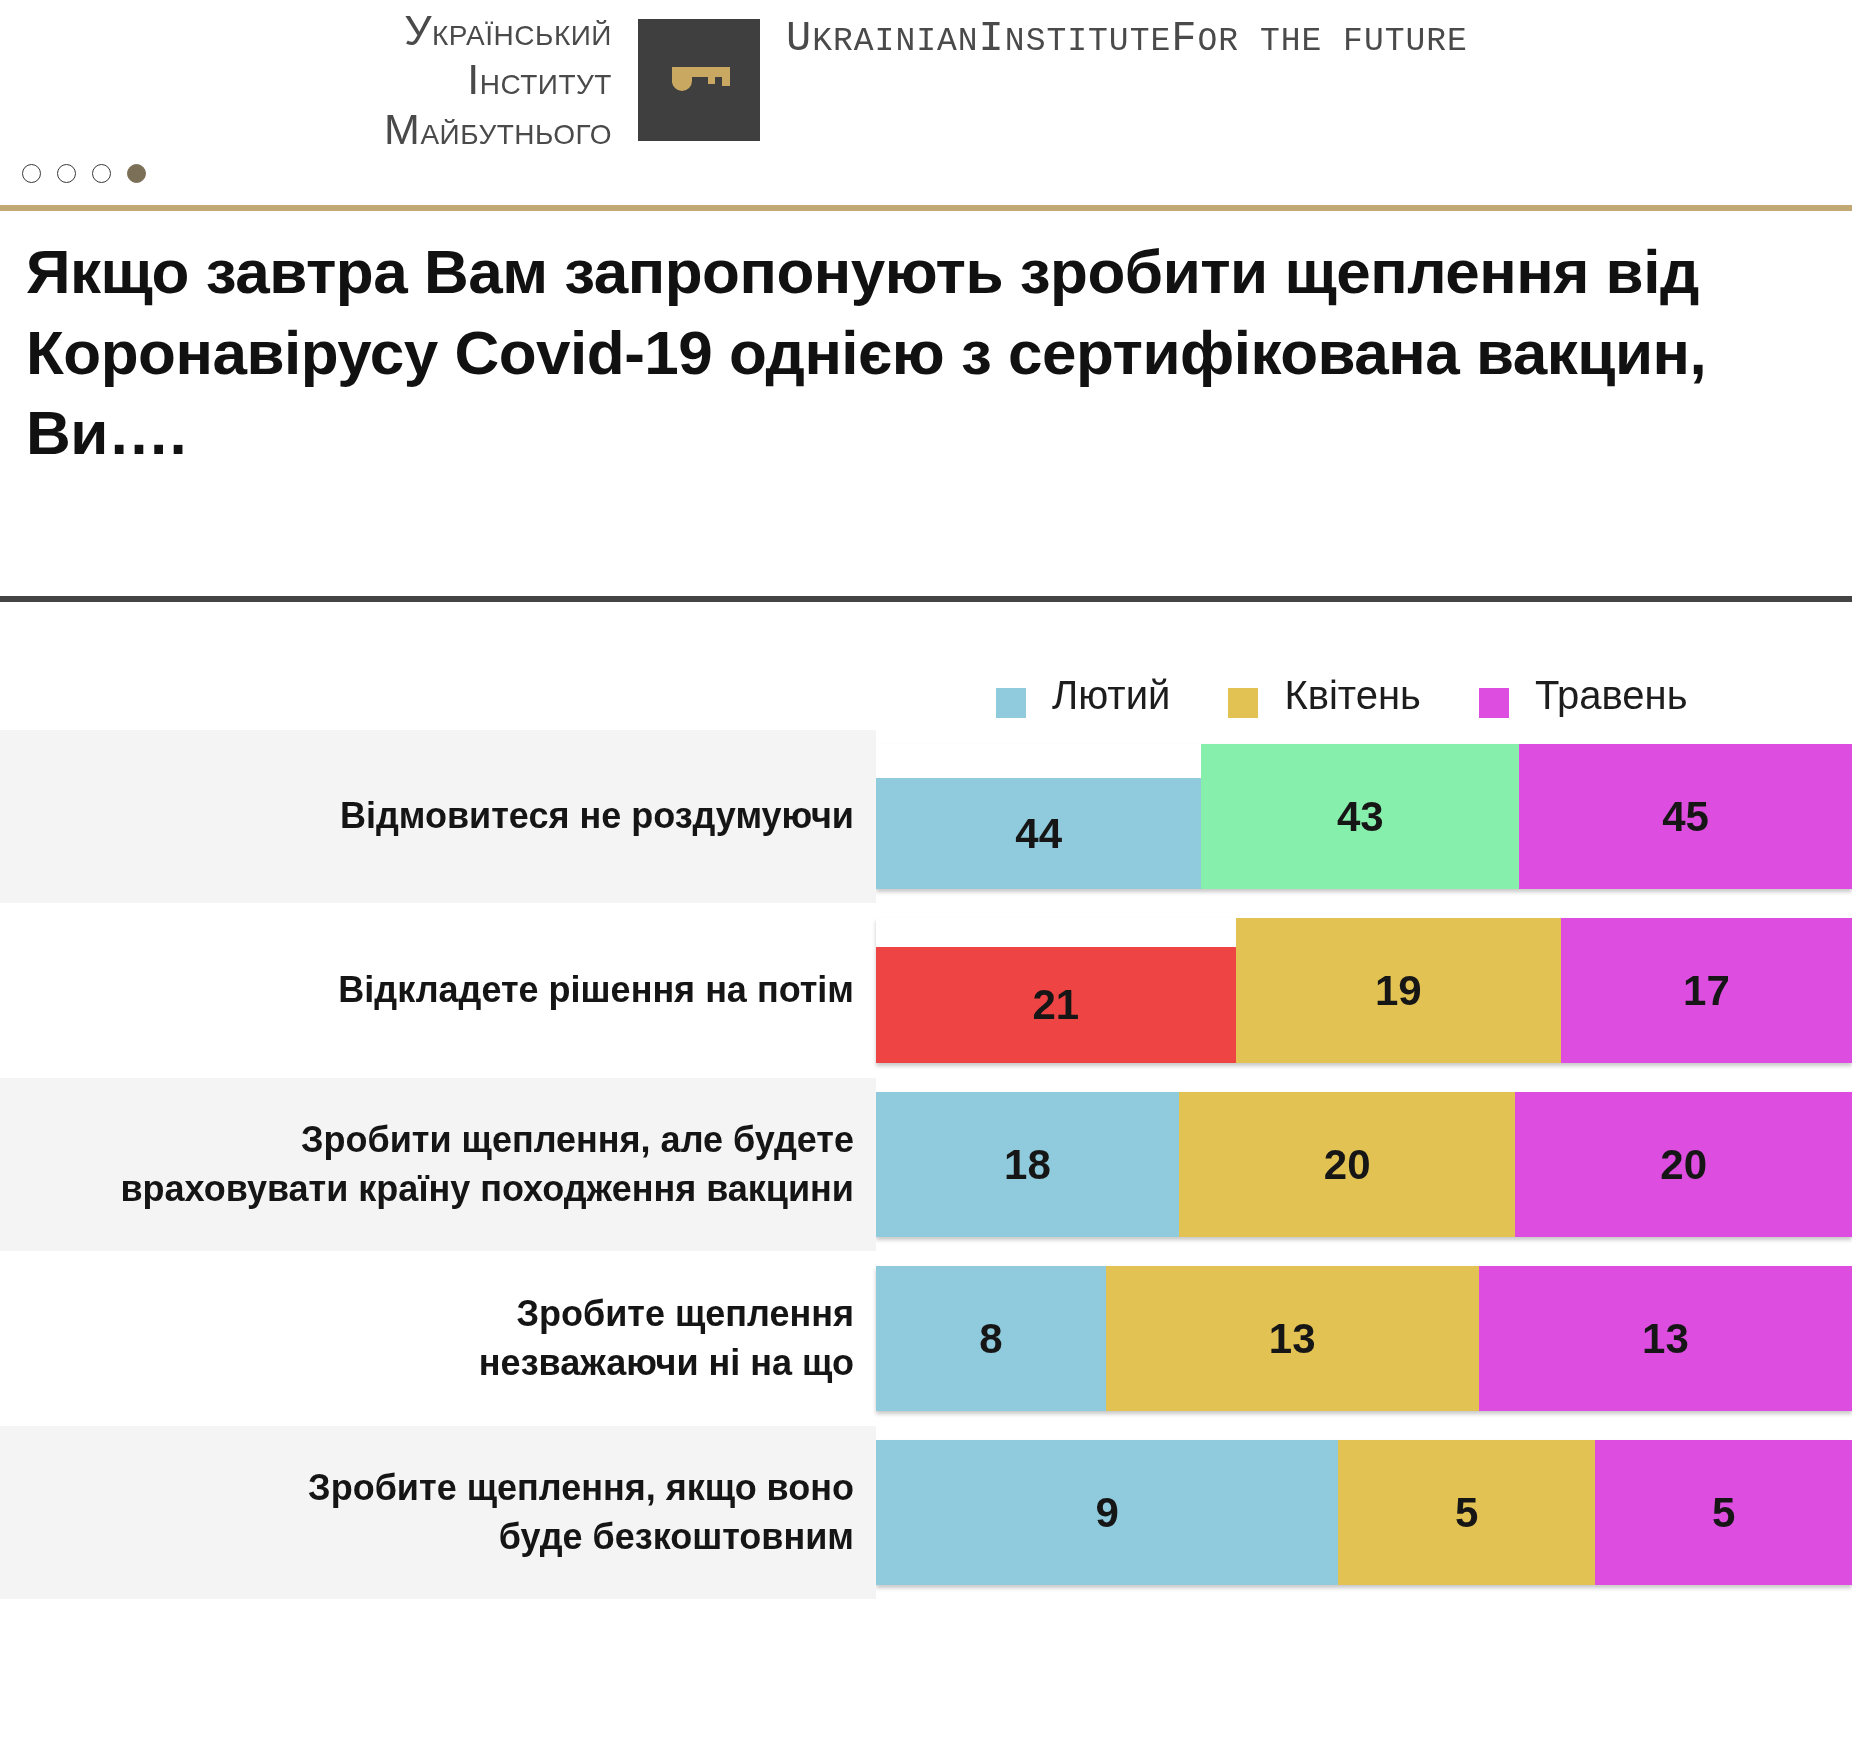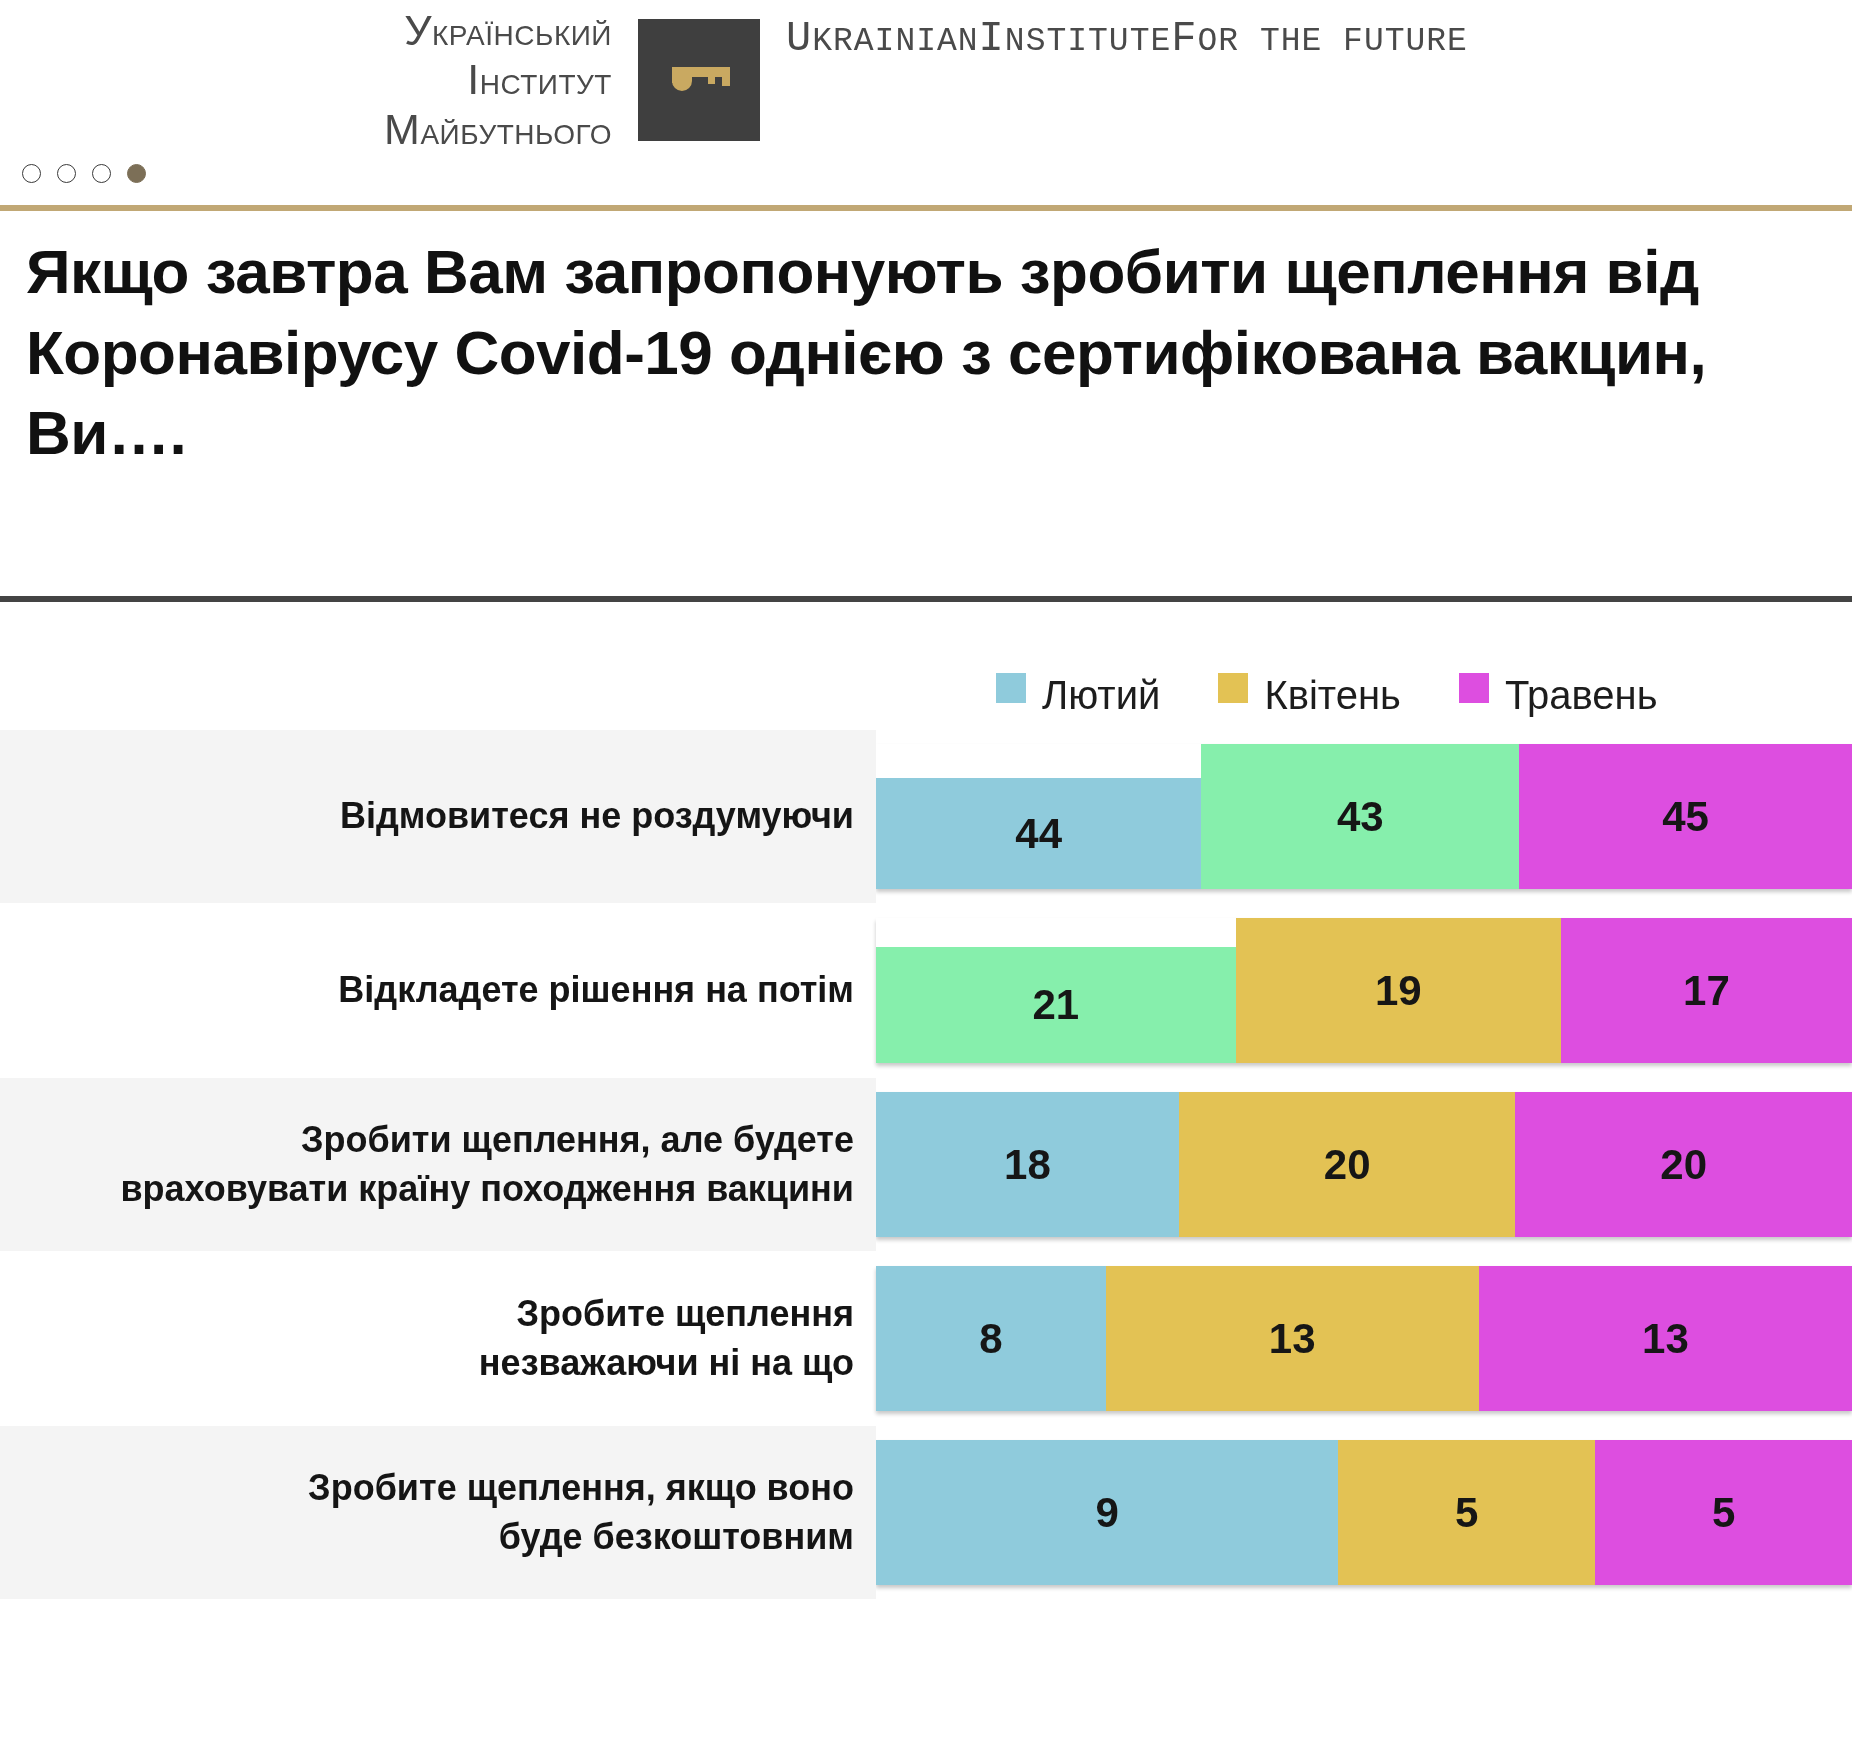--- a/index.html
+++ b/index.html
@@ -136,22 +136,22 @@
   .legend {
     display: flex;
     justify-content: flex-start;
     align-items: center;
     gap: 58px;
     padding-left: 996px;
     height: 70px;
   }
   .legend-item {
     display: flex;
-    align-items: flex-start;
-    gap: 16px;
+    align-items: flex-end;
+    gap: 26px;
   }
   .legend-swatch {
     width: 30px;
     height: 30px;
     flex: 0 0 auto;
   }
   .legend-label {
     font-size: 40px;
     color: #1d1d1d;
   }
@@ -281,21 +281,21 @@
           <div class="seg" style="background: rgb(143, 203, 220); flex: 0 0 33.3333%; margin-top: 34px;">44</div>
           <div class="seg" style="background: #86efac; flex: 0 0 32.5758%;">43</div>
           <div class="seg" style="background: rgb(221, 78, 224); flex: 0 0 34.0909%;">45</div>
         </div>
       </div>
       <div class="row">
         <div class="row-label">
           <div>Відкладете рішення на потім</div>
         </div>
         <div class="bar">
-          <div class="seg" style="background: #86efac; flex: 0 0 36.8421%; margin-top: 29px;">21</div>
+          <div class="seg" style="background: #ef4444; flex: 0 0 36.8421%; margin-top: 29px;">21</div>
           <div class="seg" style="background: rgb(227, 194, 84); flex: 0 0 33.3333%;">19</div>
           <div class="seg" style="background: rgb(221, 78, 224); flex: 0 0 29.8246%;">17</div>
         </div>
       </div>
       <div class="row shaded">
         <div class="row-label">
           <div>Зробити щеплення, але будете</div>
           <div>враховувати країну походження вакцини</div>
         </div>
         <div class="bar">

